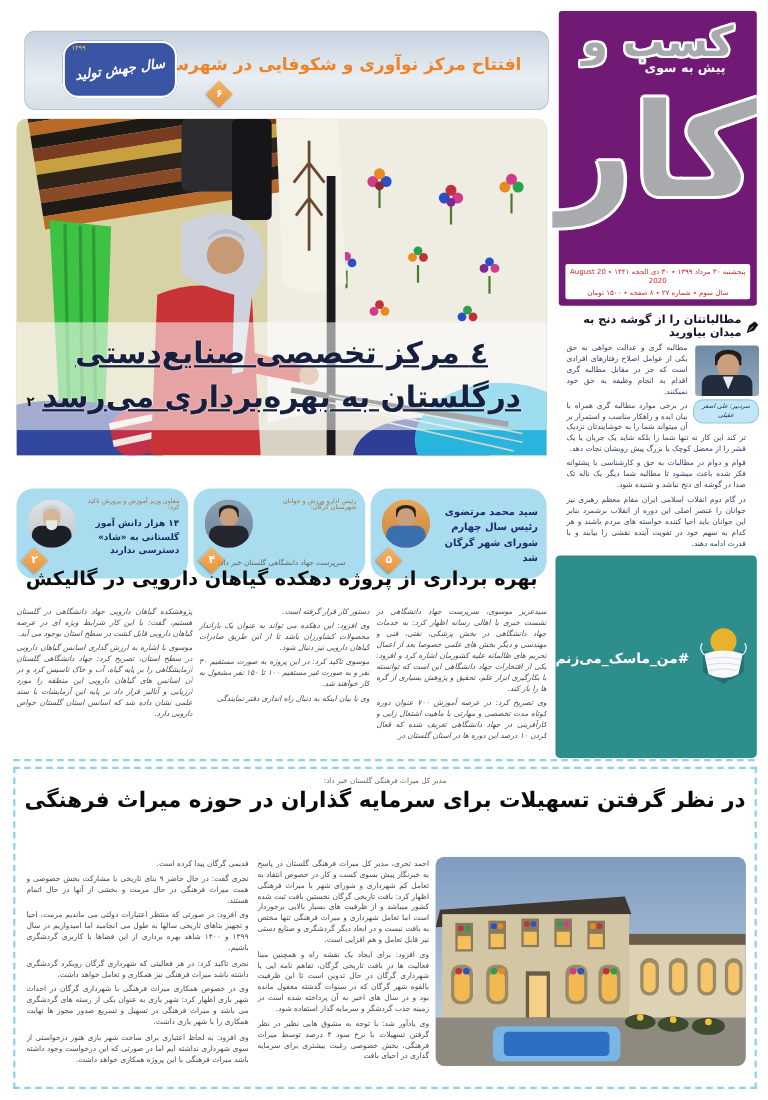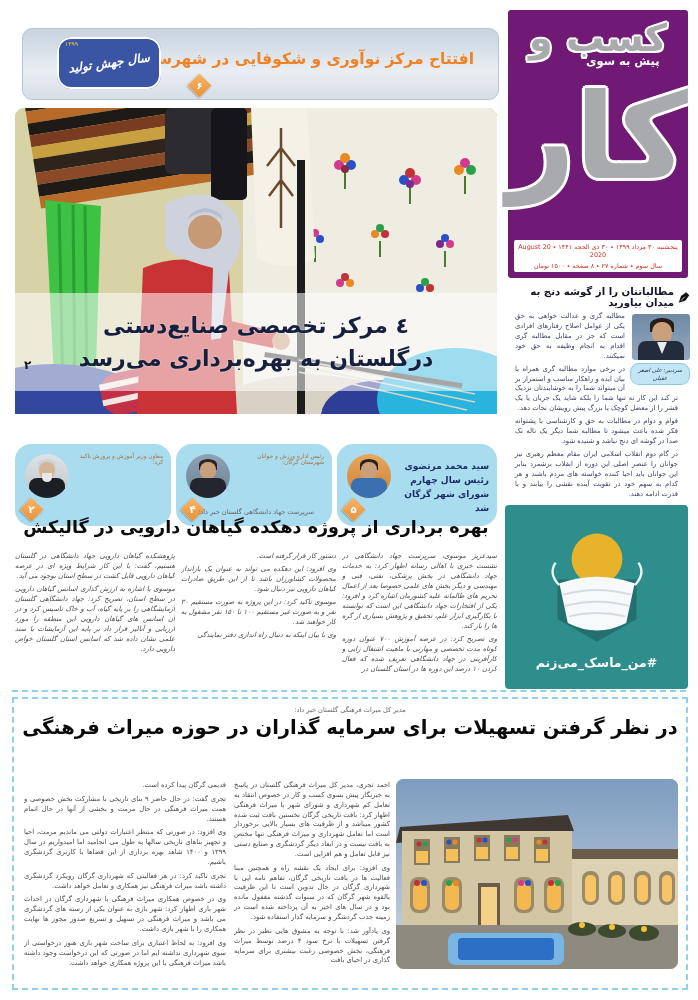--- a/index.html
+++ b/index.html
@@ -33,21 +33,21 @@
     font-size:118px;line-height:1.45;color:#a9aaae;
     text-shadow:-3px 0 #fff,3px 0 #fff,0 -3px #fff,0 3px #fff,-2px -2px #fff,2px 2px #fff,-2px 2px #fff,2px -2px #fff;}
   .datebar{position:absolute;left:6px;right:6px;bottom:6px;height:32px;background:#fff;border-radius:2px;
     color:#d02a22;font-size:6.4px;display:flex;flex-direction:column;justify-content:center;gap:3px;text-align:center;}
 
   
   .main-story{left:15px;top:108px;width:482px;height:306px;border-radius:9px 9px 0 0;overflow:hidden;background:#d8d3a6;}
   .main-story svg{display:block;}
   .headline-band{position:absolute;left:0;right:0;top:185px;height:98px;background:rgba(255,255,255,.55);
     display:flex;flex-direction:column;align-items:center;justify-content:center;}
-  .headline-band .l{font-weight:bold;color:#16203e;font-size:22px;line-height:1.5;text-shadow:0 0 2px rgba(255,255,255,.6);}
+  .headline-band .l{font-weight:bold;color:#16203e;font-size:27px;line-height:1.5;text-shadow:0 0 2px rgba(255,255,255,.6);text-decoration:underline;}
   .main-page-num{position:absolute;left:9px;top:250px;color:#15151a;font-weight:bold;font-size:12px;}
 
   
   .editorial{left:503px;top:286px;width:187px;height:216px;}
   .edit-title{display:flex;align-items:center;gap:4px;justify-content:flex-start;}
   .edit-title .t{font-weight:bold;font-size:10.2px;color:#14142a;}
   .edit-body{margin-top:4px;font-size:6.8px;line-height:1.46;color:#3a4168;text-align:justify;height:190px;overflow:hidden;}
   .edit-body p{margin:0 12px 3px;}
   .edit-photo-wrap{float:right;width:60px;margin:2px 0 2px 5px;}
   .edit-photo{width:58px;height:46px;border-radius:3px;position:relative;overflow:hidden;
@@ -80,21 +80,21 @@
   .med-kicker{left:15px;top:508px;width:482px;text-align:center;font-size:6.6px;color:#666;}
   .med-headline{left:15px;top:517px;width:482px;text-align:center;font-size:17.5px;font-weight:bold;color:#0c0c0c;}
   .med-col{top:552px;height:137px;font-size:6.8px;line-height:1.47;color:#4a4a4a;text-align:justify;overflow:hidden;font-style:italic;}
   .med-col p{margin:0 0 3px;}
   .med-col1{left:342px;width:155px;}
   .med-col2{left:181px;width:155px;}
   .med-col3{left:15px;width:160px;}
 
   
   .mask-box{left:505px;top:505px;width:183px;height:184px;background:#2d8e8c;border-radius:4px;
-    display:flex;flex-direction:column;align-items:center;justify-content:center;}
+    display:flex;flex-direction:row;align-items:center;justify-content:center;}
   .mask-tag{color:#fff;font-weight:bold;font-size:12.5px;margin-top:2px;}
 
   
   .dash-sep{left:12px;top:690px;width:674px;border-top:2px dashed #8fd0ea;}
   .heritage{left:12px;top:697px;width:672px;height:289px;border:2px dashed #8fd0ea;background:#fff;}
   .her-kicker{position:absolute;left:0;right:0;top:7px;text-align:center;font-size:6.6px;color:#666;}
   .her-headline{position:absolute;left:0;right:0;top:17px;text-align:center;font-size:19.5px;font-weight:bold;color:#0a0a0a;}
   .her-col{position:absolute;top:82px;height:196px;font-size:6.8px;line-height:1.45;color:#4a4a4a;text-align:justify;overflow:hidden;}
   .her-col p{margin:0 0 4px;}
   .her-col1{left:220px;width:156px;}
@@ -292,20 +292,21 @@
   <div class="abs teaser teaser-c">
     <div class="pic">
       <div class="bg" style="background:linear-gradient(180deg,#dfe3e6,#bcc4ca);"></div>
       <div class="hair" style="background:#cfd2d6;"></div>
         <div class="face" style="background:#d4b696;"></div>
       <div class="suit" style="background:#1d1f26;"></div>
       <div style="position:absolute;left:17px;top:19px;width:10px;height:9px;border-radius:0 0 50% 50%;background:#e8e8ea;"></div>
     </div>
     <div class="txt">
       <div class="kick">معاون وزیر آموزش و پرورش تاکید کرد:</div>
+      <div class="head">۱۴ هزار دانش آموز گلستانی به «شاد» دسترسی ندارند</div>
     </div>
     <div class="diamond">
         <span>۲</span>
       </div>
   </div>
 
   <div class="abs med-kicker">سرپرست جهاد دانشگاهی گلستان خبر داد:</div>
   <div class="abs med-headline">بهره برداری از پروژه دهکده گیاهان دارویی در گالیکش</div>
   <div class="abs med-col med-col1">
     <p>سیدعزیز موسوی، سرپرست جهاد دانشگاهی در نشست خبری با اهالی رسانه اظهار کرد: به خدمات جهاد دانشگاهی در بخش پزشکی، نفتی، فنی و مهندسی و دیگر بخش های علمی خصوصا بعد از اعمال تحریم های ظالمانه علیه کشورمان اشاره کرد و افزود: یکی از افتخارات جهاد دانشگاهی این است که توانسته با بکارگیری ابزار علم، تحقیق و پژوهش بسیاری از گره ها را باز کند.</p>

